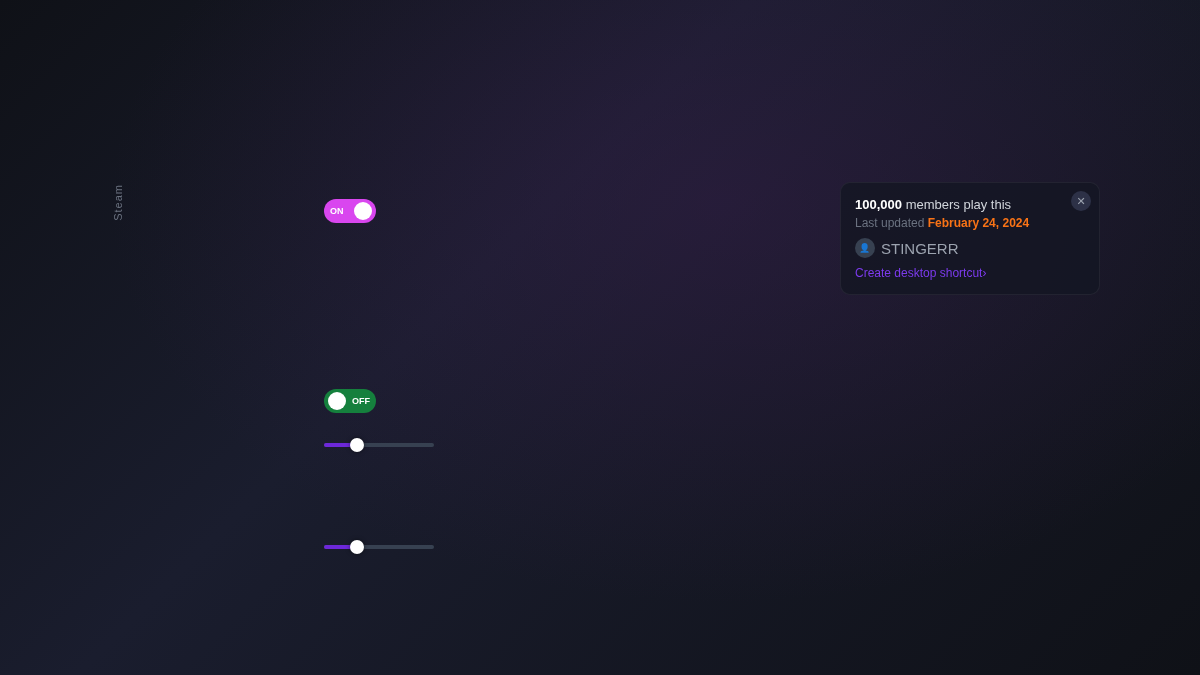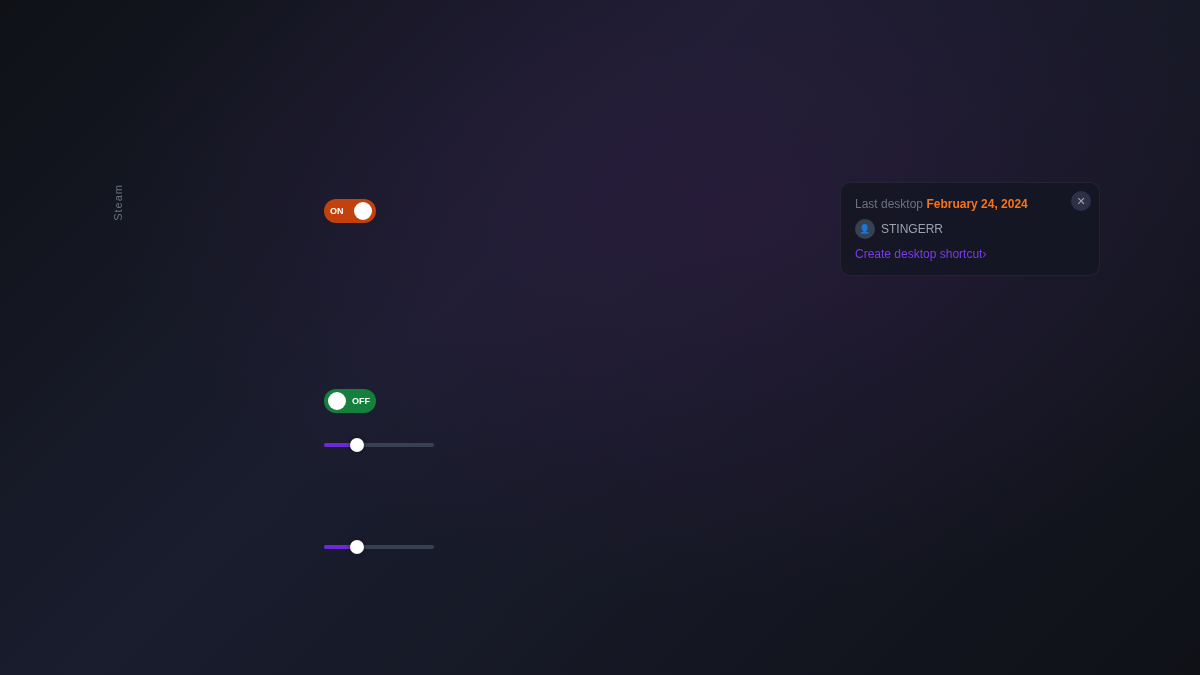--- a/index.html
+++ b/index.html
@@ -330,21 +330,21 @@
       height: 24px;
       border-radius: 12px;
       display: flex;
       align-items: center;
       padding: 2px 4px;
       cursor: pointer;
       position: relative;
       font-size: 10px;
       font-weight: bold;
     }
-    .toggle-switch.on { background: #c2410c; justify-content: flex-end; }
+    .toggle-switch.on { background: #d946ef; justify-content: flex-end; }
     .toggle-switch.off { background: #15803d; justify-content: flex-start; }
     .toggle-label {
       color: white;
       font-size: 9px;
       font-weight: bold;
       position: absolute;
     }
     .toggle-switch.on .toggle-label { left: 6px; }
     .toggle-switch.off .toggle-label { right: 6px; }
     .toggle-knob {
@@ -514,21 +514,21 @@
     }
     .author-avatar {
       width: 20px; height: 20px;
       background: #374151;
       border-radius: 50%;
       display: flex; align-items: center; justify-content: center;
       font-size: 9px;
       color: #9ca3af;
     }
     .author-name {
-      font-size: 12px;
+      font-size: 15px;
       color: #9ca3af;
     }
     .desktop-shortcut {
       font-size: 12px;
       color: #7c3aed;
       cursor: pointer;
       display: flex;
       align-items: center;
     }
 
@@ -749,23 +749,28 @@
 
         <div class="tabs-row">
           <span class="comment-icon">💬</span>
           <div class="info-tab active">Info</div>
           <div class="info-tab">History</div>
         </div>
 
         <div class="info-card">
           <div class="close-info-btn">✕</div>
 
+          <div class="members-count">
+            <strong>100,000</strong>
+            <span> </span>
+            <span>members play this</span>
+          </div>
 
           <div class="last-updated">
-            <span>Last desktop</span>
+            <span>Last updated</span>
             <strong> </strong>
             <strong>February 24, 2024</strong>
           </div>
 
           <div class="author-area">
             <div class="author-avatar">👤</div>
             <span class="author-name">STINGERR</span>
           </div>
 
           <div class="desktop-shortcut">

